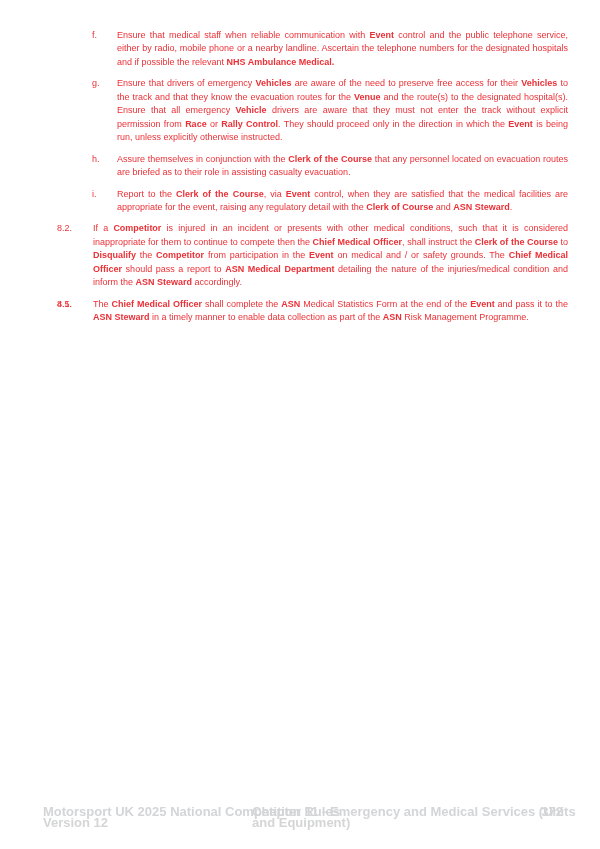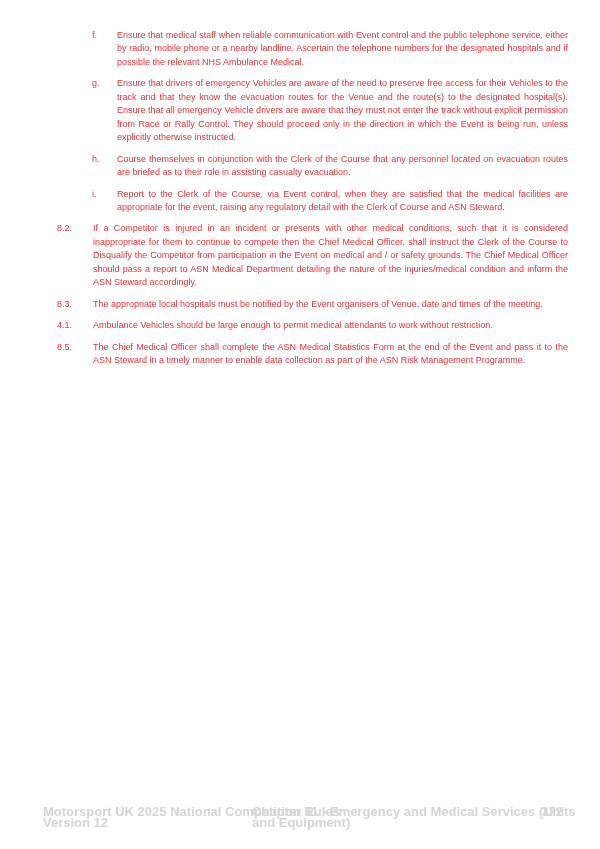--- a/index.html
+++ b/index.html
@@ -23,21 +23,21 @@
     color:var(--text-red);
   }
   .item{position:relative;margin-bottom:8px;}
   .item:last-child{margin-bottom:16px;}
   .marker{position:absolute;top:0;}
   .item.letter .marker{left:92px;}
   .item.number .marker{left:57px;}
   .item.letter .body{margin-left:117px;margin-right:32px;}
   .item.number .body{margin-left:93px;margin-right:32px;}
   .body{text-align:justify;}
-  .bold{font-weight:normal;}
+  .bold{font-weight:bold;}
   .footer{
     position:absolute;
     color:var(--footer-gray);
     font-weight:bold;
     font-size:13px;
     line-height:10.5px;
   }
   .footer-left{left:43px;top:807px;}
   .footer-center{left:252px;top:807px;}
   .footer-page{right:37px;top:807px;text-align:center;}
@@ -51,37 +51,32 @@
       <div class="item letter">
         <span class="marker">f.</span>
         <div class="body"><span>Ensure that medical staff when reliable communication with </span><span class="bold">Event</span><span> control and the public telephone service, either by radio, mobile phone or a nearby landline. Ascertain the telephone numbers for the designated hospitals and if possible the relevant </span><span class="bold">NHS Ambulance Medical.</span></div>
       </div>
       <div class="item letter">
         <span class="marker">g.</span>
         <div class="body"><span>Ensure that drivers of emergency </span><span class="bold">Vehicles</span><span> are aware of the need to preserve free access for their </span><span class="bold">Vehicles</span><span> to the track and that they know the evacuation routes for the </span><span class="bold">Venue</span><span> and the route(s) to the designated hospital(s). Ensure that all emergency </span><span class="bold">Vehicle</span><span> drivers are aware that they must not enter the track without explicit permission from </span><span class="bold">Race</span><span> or </span><span class="bold">Rally Control</span><span>. They should proceed only in the direction in which the </span><span class="bold">Event</span><span> is being run, unless explicitly otherwise instructed.</span></div>
       </div>
       <div class="item letter">
         <span class="marker">h.</span>
-        <div class="body"><span>Course themselves in conjunction with the </span><span class="bold">Clerk of the Course</span><span> that any personnel located on evacuation routes are briefed as to their role in assisting casualty evacuation.</span></div>
+        <div class="body"><span>Assure themselves in conjunction with the </span><span class="bold">Clerk of the Course</span><span> that any personnel located on evacuation routes are briefed as to their role in assisting casualty evacuation.</span></div>
       </div>
       <div class="item letter">
         <span class="marker">i.</span>
         <div class="body"><span>Report to the </span><span class="bold">Clerk of the Course</span><span>, via </span><span class="bold">Event</span><span> control, when they are satisfied that the medical facilities are appropriate for the event, raising any regulatory detail with the </span><span class="bold">Clerk of Course</span><span> and </span><span class="bold">ASN Steward</span><span>.</span></div>
       </div>
       <div class="item number">
         <span class="marker">8.2.</span>
         <div class="body"><span>If a </span><span class="bold">Competitor</span><span> is injured in an incident or presents with other medical conditions, such that it is considered inappropriate for them to continue to compete then the </span><span class="bold">Chief Medical Officer</span><span>, shall instruct the </span><span class="bold">Clerk of the Course</span><span> to </span><span class="bold">Disqualify</span><span> the </span><span class="bold">Competitor</span><span> from participation in the </span><span class="bold">Event</span><span> on medical and / or safety grounds. The </span><span class="bold">Chief Medical Officer</span><span> should pass a report to </span><span class="bold">ASN Medical Department</span><span> detailing the nature of the injuries/medical condition and inform the </span><span class="bold">ASN Steward</span><span> accordingly.</span></div>
       </div>
       <div class="item number">
-        <span class="marker">8.3.</span>
-        <div class="body"><span>The appropriate local hospitals must be notified by the </span><span class="bold">Event</span><span> organisers of </span><span class="bold">Venue</span><span>, date and times of the meeting.</span></div>
-      </div>
-      <div class="item number">
         <span class="marker">4.1.</span>
-        <div class="body"><span>Ambulance </span><span class="bold">Vehicles</span><span> should be large enough to permit medical attendants to work without restriction.</span></div>
       </div>
       <div class="item number">
         <span class="marker">8.5.</span>
         <div class="body"><span>The </span><span class="bold">Chief Medical Officer</span><span> shall complete the </span><span class="bold">ASN</span><span> Medical Statistics Form at the end of the </span><span class="bold">Event</span><span> and pass it to the </span><span class="bold">ASN Steward</span><span> in a timely manner to enable data collection as part of the </span><span class="bold">ASN</span><span> Risk Management Programme.</span></div>
       </div>
     </div>
 
   <div class="footer footer-left">
     <div>Motorsport UK 2025 National Competition Rules</div>
     <div>Version 12</div>

